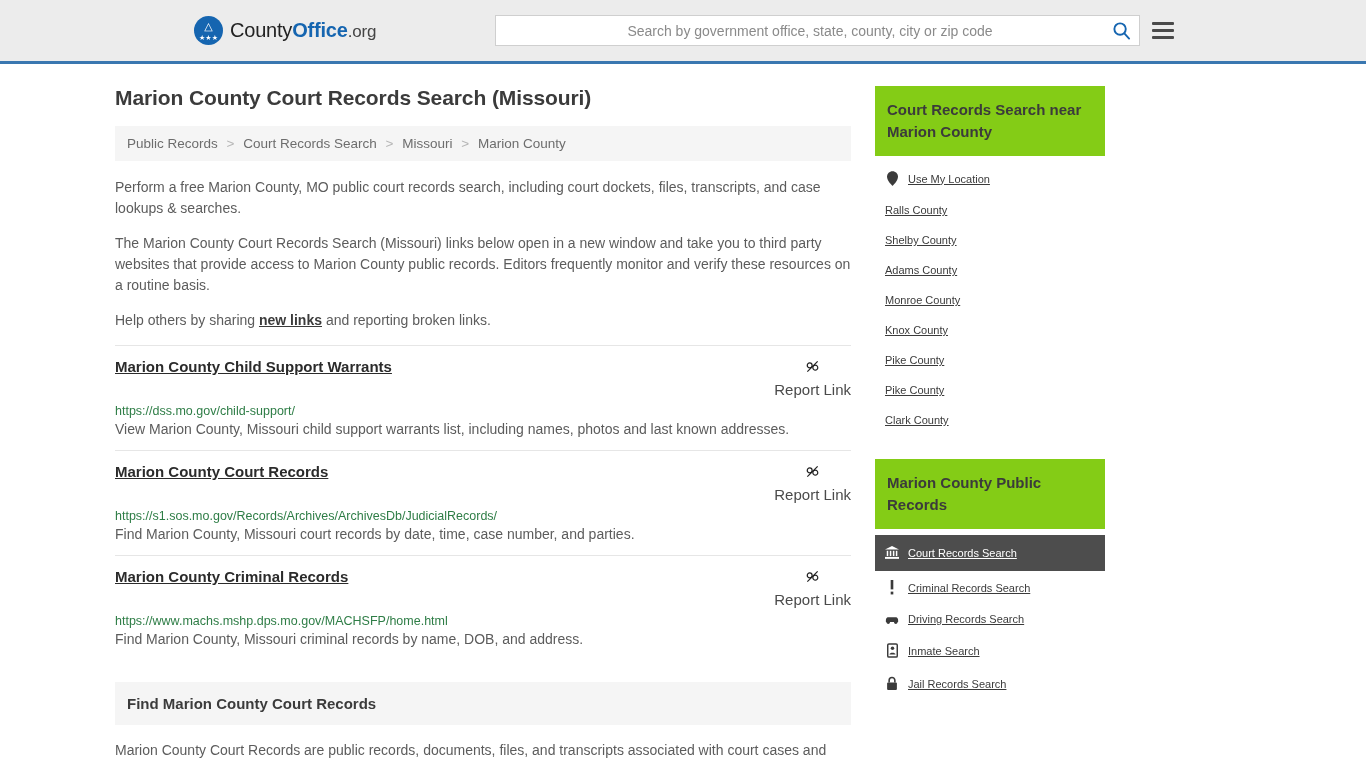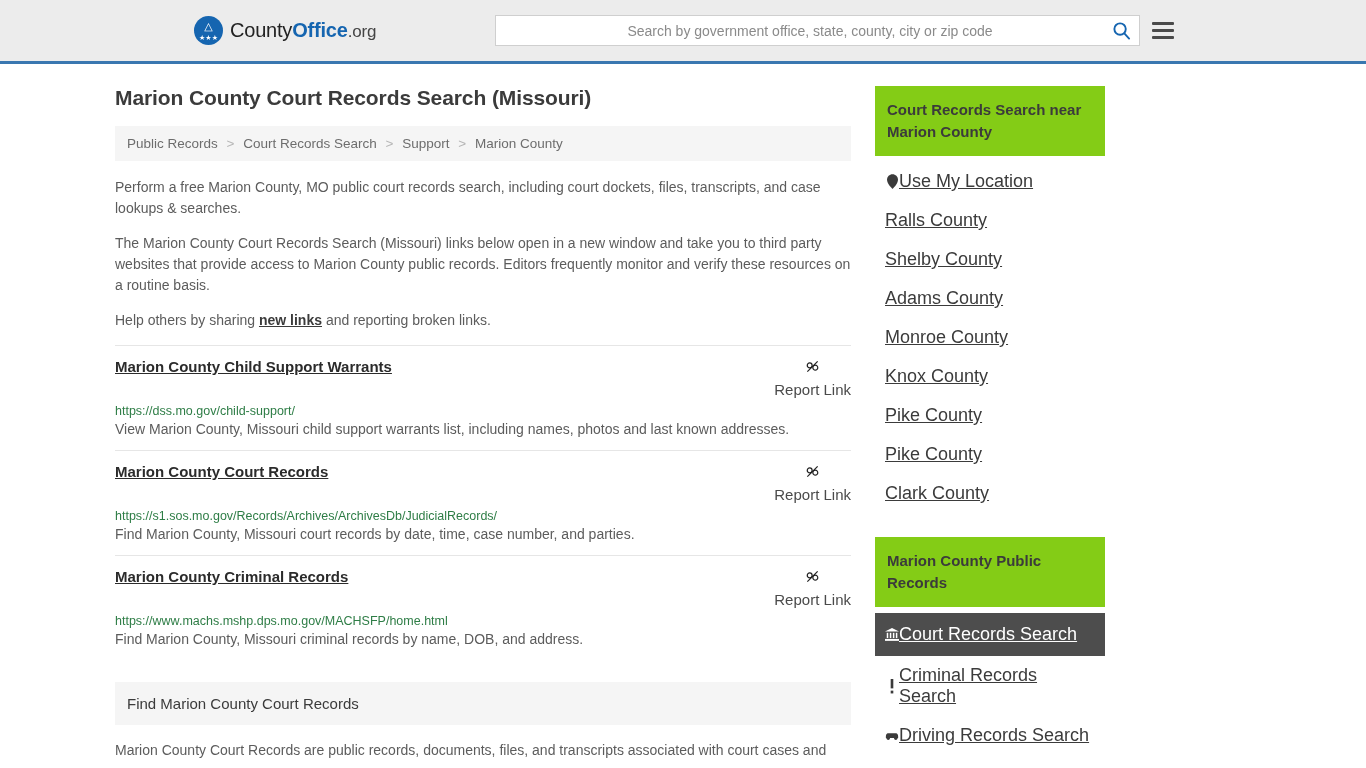--- a/index.html
+++ b/index.html
@@ -188,21 +188,21 @@
     line-height: 22px;
     color: #5c5c5c;
     margin-top: 0;
   }
 
   
   .section-head {
     background: #f5f5f5;
     padding: 13px 12px;
     font-size: 15px;
-    font-weight: normal;
+    font-weight: bold;
     color: #3b3b3b;
     margin-top: 22px;
   }
   .section-body {
     font-size: 14px;
     line-height: 22px;
     color: #5c5c5c;
     padding-top: 14px;
   }
 
@@ -212,22 +212,23 @@
     padding: 13px 12px;
     font-size: 15px;
     font-weight: bold;
     color: #3b3b3b;
     line-height: 22px;
   }
   .side-list { padding: 6px 0 0 0; }
   .side-item {
     display: flex;
     align-items: center;
+    gap: 9px;
     padding: 9px 10px;
-    font-size: 18px;
+    font-size: 11px;
   }
   .side-item a {
     color: #3b3b3b;
     text-decoration: underline;
     cursor: pointer;
   }
   .side-item .ico {
     flex: none;
     width: 14px;
     display: flex;
@@ -279,21 +280,21 @@
 
   <div class="main-col">
 
     <h1 class="page-title">Marion County Court Records Search (Missouri)</h1>
 
     <div class="breadcrumb">
       <a>Public Records</a>
       <span class="sep">&gt;</span>
       <a>Court Records Search</a>
       <span class="sep">&gt;</span>
-      <a>Support</a>
+      <a>Missouri</a>
       <span class="sep">&gt;</span>
       <a>Marion County</a>
     </div>
 
     <p class="intro">Perform a free Marion County, MO public court records search, including court dockets, files, transcripts, and case lookups &amp; searches.</p>
     <p class="intro">The Marion County Court Records Search (Missouri) links below open in a new window and take you to third party websites that provide access to Marion County public records. Editors frequently monitor and verify these resources on a routine basis.</p>
     <p class="intro"><span>Help others by sharing </span><a>new links</a><span> and reporting broken links.</span></p>
 
     <div class="result">
       <div class="result-head">

